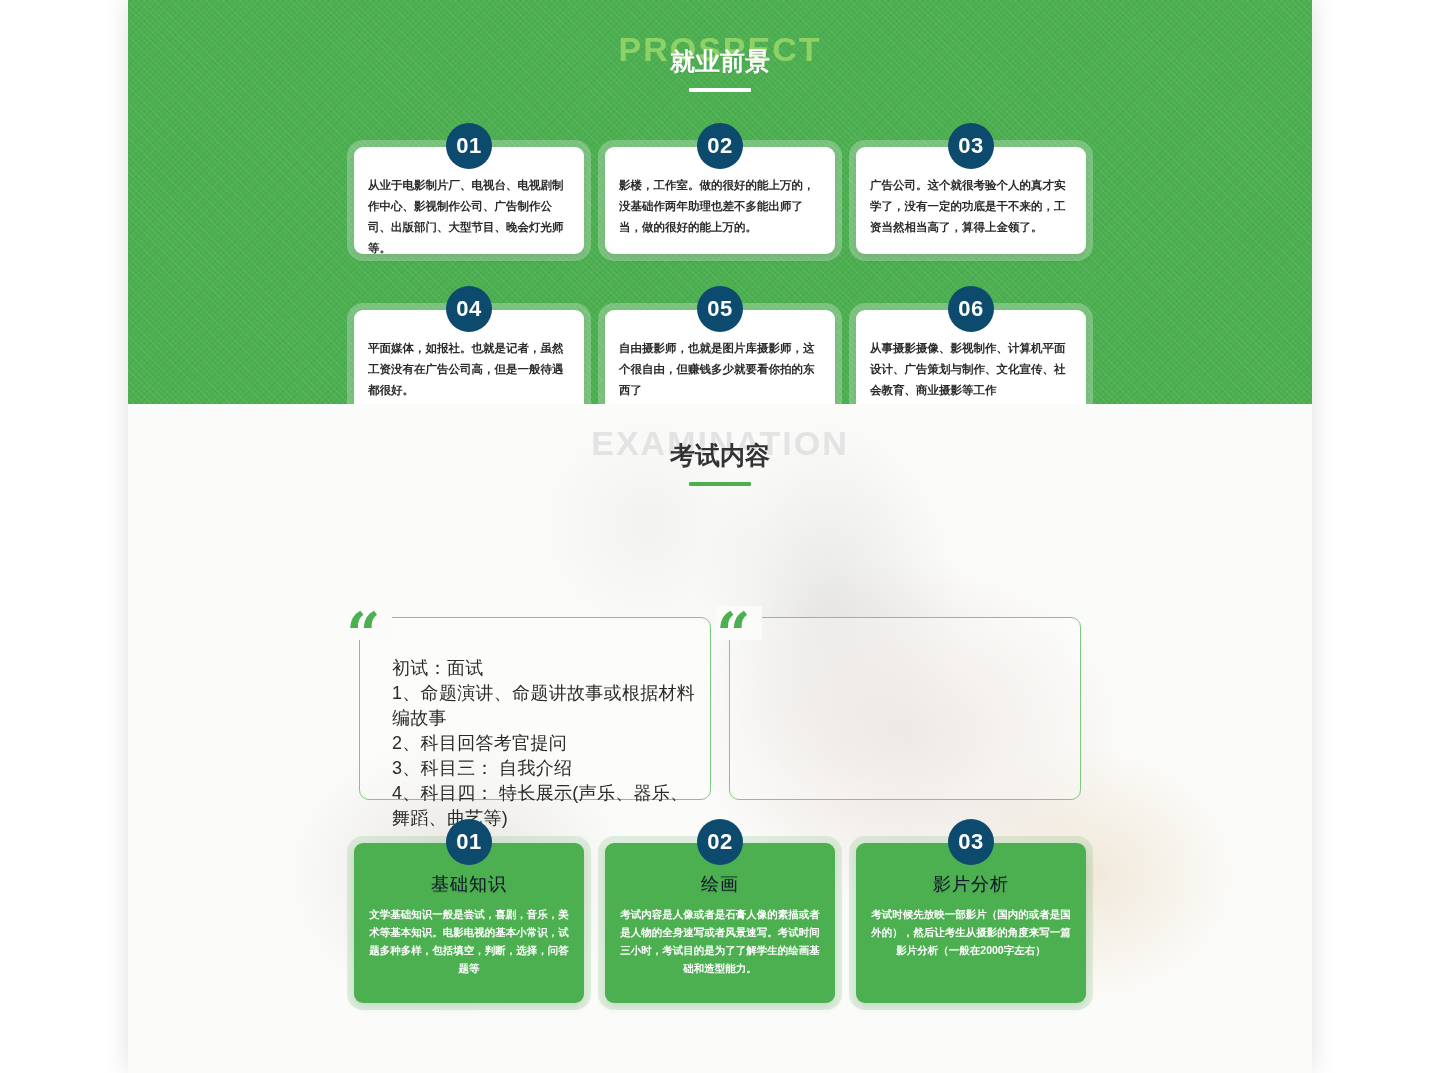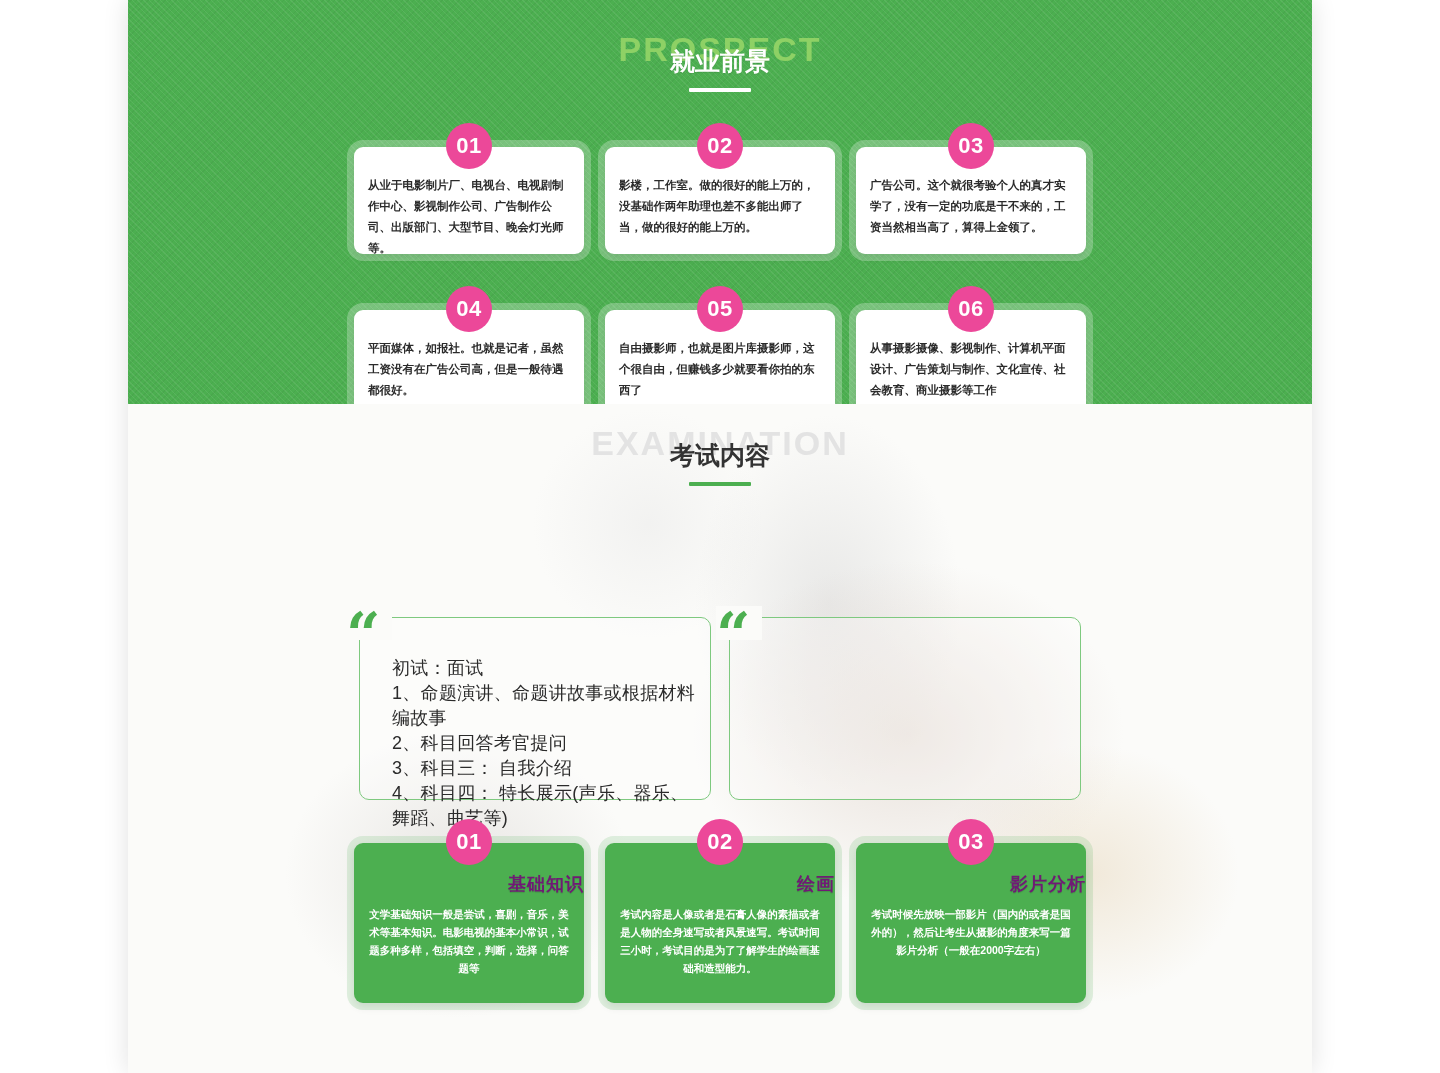--- a/index.html
+++ b/index.html
@@ -63,21 +63,21 @@
     box-shadow:0 0 0 7px rgba(255,255,255,0.26), 0 4px 7px rgba(0,0,0,0.12);
   }
   .wcard .body{
     position:absolute;left:14px;right:14px;top:28px;
     font-size:11.5px;line-height:21px;color:#2b2b2b;
     text-align:left;font-weight:bold;
   }
   .badge{
     position:absolute;top:-24px;left:50%;transform:translateX(-50%);
     width:46px;height:46px;border-radius:50%;
-    background:#ec4899;
+    background:#0c4a6e;
     color:#ffffff;font-size:22px;font-weight:bold;
     line-height:46px;text-align:center;
     letter-spacing:0.5px;
   }
 
   
   .sec-light{
     position:relative;height:682px;
     background:#fbfbf9;
     overflow:hidden;
@@ -129,22 +129,22 @@
     position:absolute;top:843px;left:0;right:0;
     display:flex;justify-content:center;gap:21px;
   }
   .gcard{
     position:relative;width:230px;height:160px;
     background:#4caf50;border-radius:9px;
     box-shadow:0 0 0 7px rgba(76,175,80,0.16), 0 4px 8px rgba(0,0,0,0.10);
   }
   .gcard .gtitle{
     position:absolute;left:0;right:0;top:29px;
-    text-align:right;color:#701a75;
-    font-size:18px;font-weight:bold;letter-spacing:1px;
+    text-align:center;color:#0f172a;
+    font-size:18px;font-weight:normal;letter-spacing:1px;
     text-shadow:0 1px 1px rgba(0,0,0,.14);
   }
   .gcard .gbody{
     position:absolute;left:13px;right:13px;top:62px;
     text-align:center;color:#ffffff;
     font-size:10.5px;line-height:18px;font-weight:bold;
   }
 </style>
 </head>
 <body>

